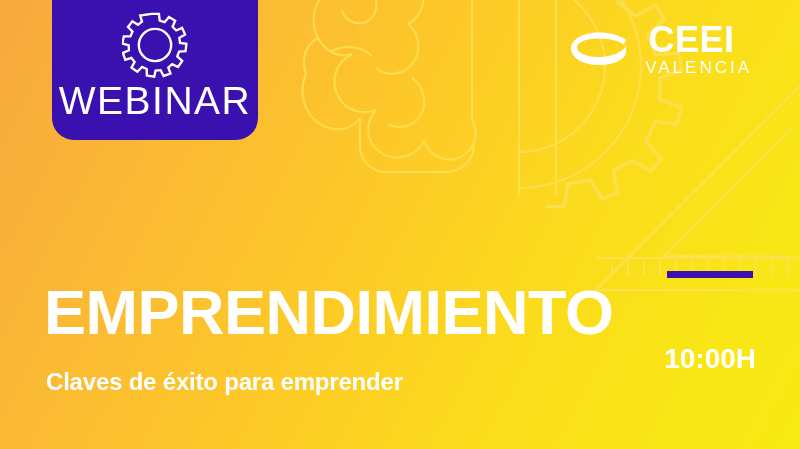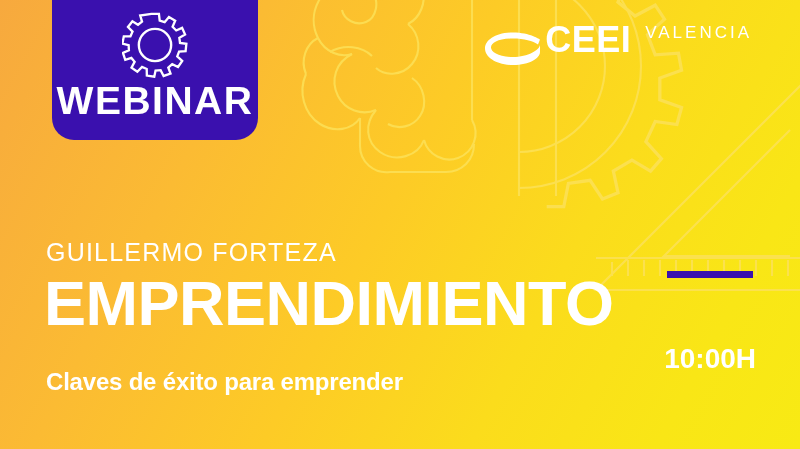--- a/index.html
+++ b/index.html
@@ -46,21 +46,21 @@
     top: 42px;
     left: 50%;
     transform: translateX(-50%);
     width: 66px;
     height: 66px;
   }
   .badge-label {
     position: relative;
     color: #FFFFFF;
     font-size: 39px;
-    font-weight: 700;
+    font-weight: 400;
     letter-spacing: 1.5px;
     line-height: 1;
     margin-bottom: 6px;
   }
 
   
   .logo {
     position: absolute;
     right: 48px;
     top: 22px;
@@ -69,22 +69,22 @@
     align-items: flex-start;
   }
   .logo-swoosh {
     width: 60px;
     height: 48px;
     margin-top: 4px;
     margin-right: 2px;
   }
   .logo-text {
     display: flex;
-    flex-direction: row;
-    align-items: flex-start;
+    flex-direction: column;
+    align-items: center;
   }
   .logo-ceei {
     color: #FFFFFF;
     font-size: 36px;
     font-weight: 700;
     line-height: 0.98;
     letter-spacing: 0.5px;
   }
   .logo-valencia {
     color: #FFFFFF;
@@ -104,21 +104,21 @@
     color: #FFFFFF;
     font-size: 25px;
     font-weight: 300;
     letter-spacing: 1.2px;
     line-height: 1;
     white-space: nowrap;
   }
   .title {
     position: absolute;
     left: 44px;
-    top: 272px;
+    top: 281px;
     color: #FFFFFF;
     font-size: 63px;
     font-weight: 700;
     letter-spacing: -0.5px;
     line-height: 1;
     white-space: nowrap;
   }
   .subtitle {
     position: absolute;
     left: 46px;
@@ -260,20 +260,19 @@
                C8,16.5 16,12.5 30,12.5
                C41,12.5 50,15 55,18.5
                Z"></path>
     </svg>
     <div class="logo-text">
       <div class="logo-ceei">CEEI</div>
       <div class="logo-valencia">VALENCIA</div>
     </div>
   </div>
 
-  <div class="speaker">GUILLERMO FORTEZA</div>
   <div class="title">EMPRENDIMIENTO</div>
   <div class="subtitle">Claves de éxito para emprender</div>
 
   <div class="date-rule"></div>
   <div class="date-time">10:00H</div>
 
 </div>
 
 </body></html>

